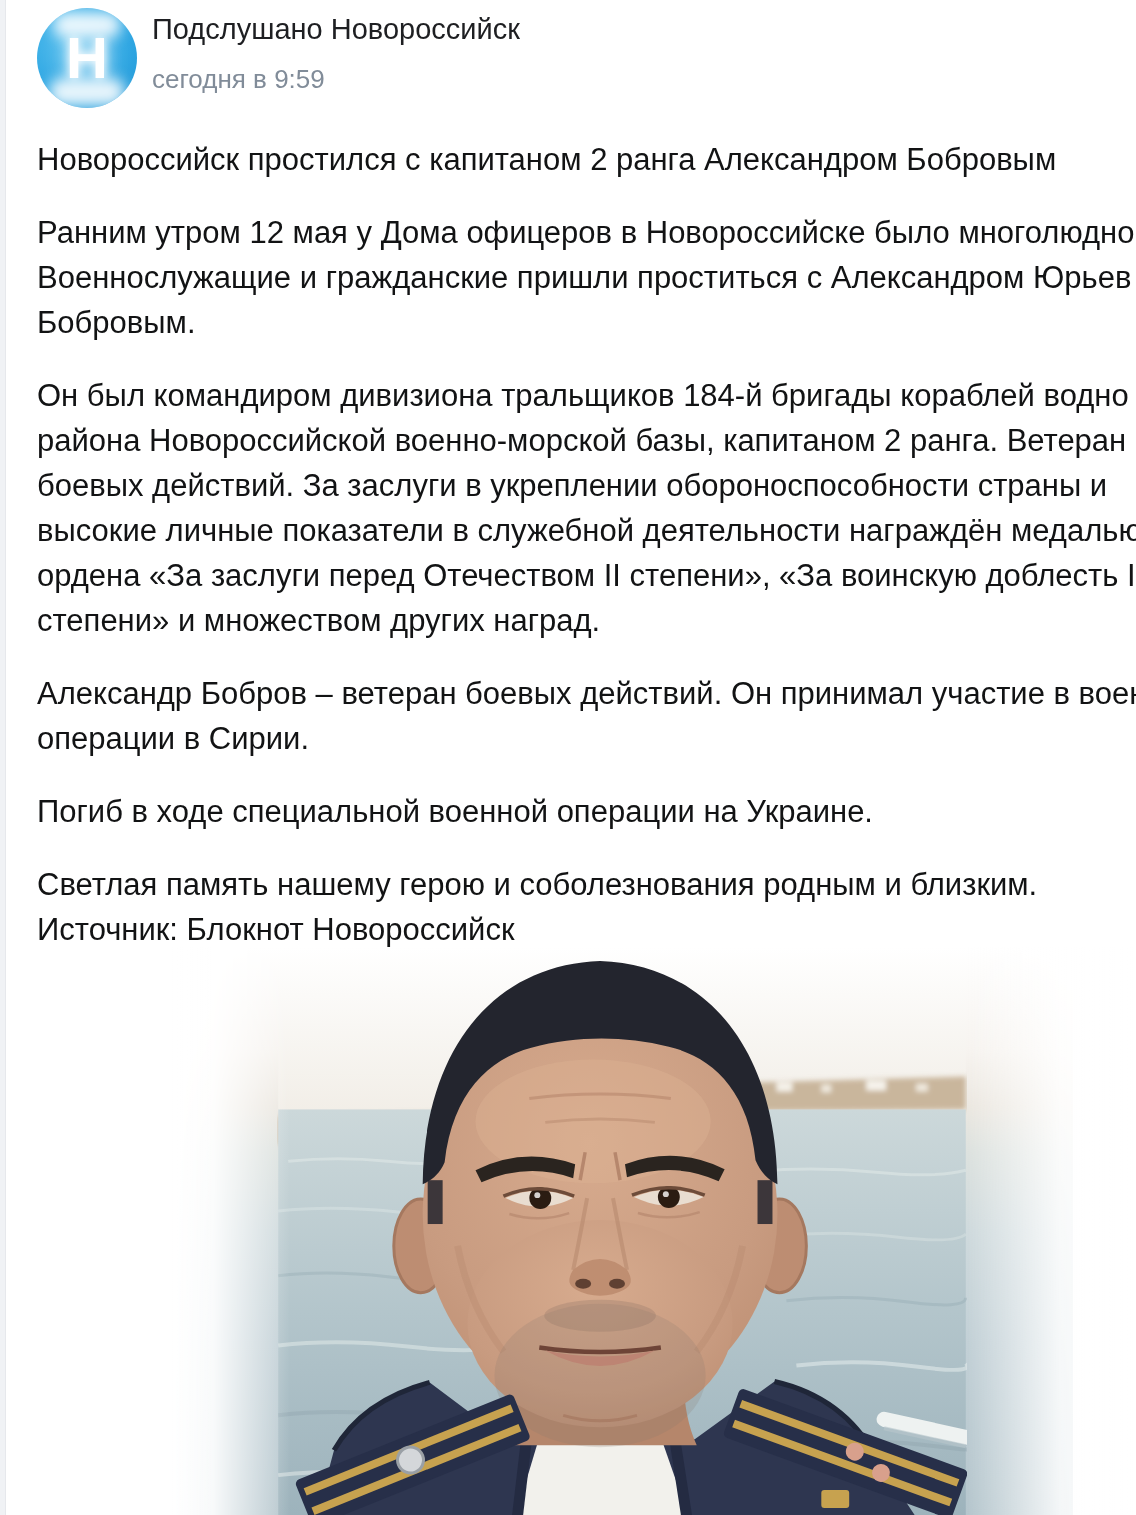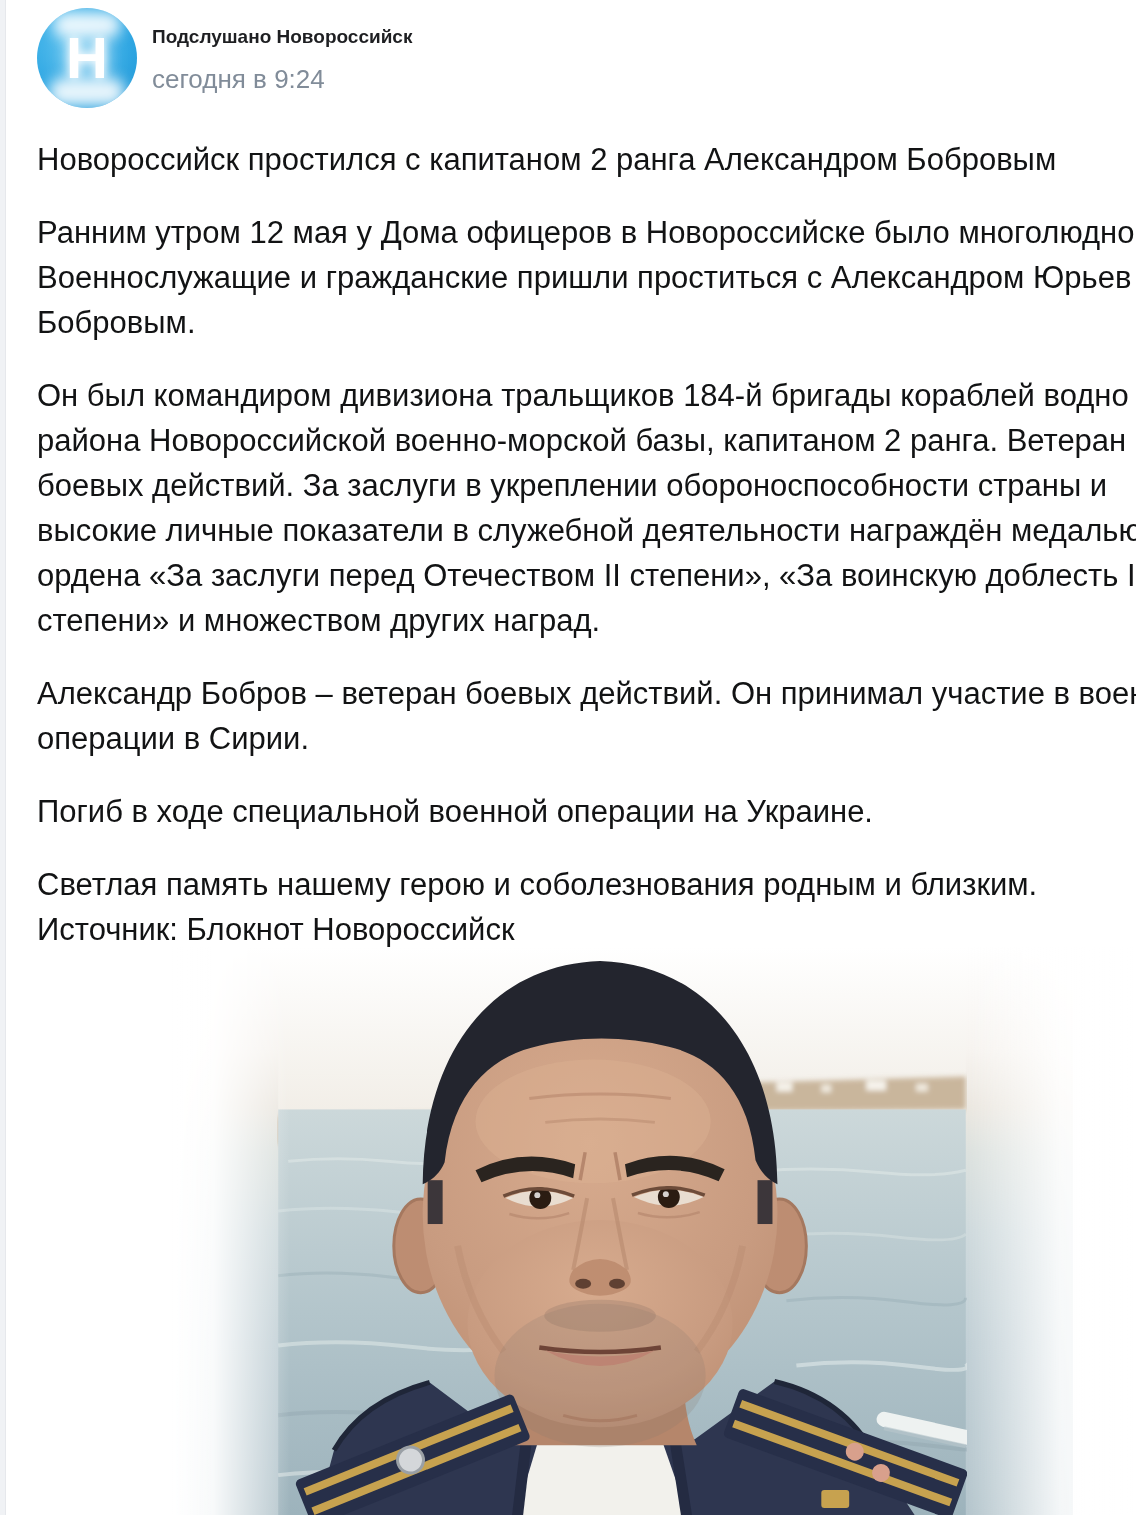--- a/index.html
+++ b/index.html
@@ -24,22 +24,22 @@
   }
   .avatar::before { top:4px;  left:16px; width:68px; height:26px; }
   .avatar::after  { bottom:2px; left:12px; width:76px; height:28px; }
   .avatar-letter {
     position:absolute; left:0; top:0; right:0; bottom:0;
     display:flex; align-items:center; justify-content:center;
     color:#ffffff; font-weight:bold; font-size:58px; line-height:100px;
     text-shadow:0 0 8px rgba(255,255,255,.95), 0 0 16px rgba(255,255,255,.85), 0 0 26px rgba(255,255,255,.6);
   }
   .community-name {
-    position:absolute; left:152px; top:26px;
-    font-size:19px; font-weight:bold; color:#1e1f22; white-space:nowrap; cursor:pointer;
+    position:absolute; left:152px; top:13px;
+    font-size:29px; font-weight:normal; color:#1e1f22; white-space:nowrap; cursor:pointer;
   }
   .post-time {
     position:absolute; left:152px; top:64px;
     font-size:26px; color:#818c99; white-space:nowrap; cursor:pointer;
   }
   
   .post-text {
     position:absolute; left:37px; top:137px; width:1250px;
     font-size:31px; line-height:45px; color:#121314;
   }
@@ -70,21 +70,21 @@
 <body>
 
 <div class="page">
   <div class="left-strip"></div>
 
   <div>
     <div class="avatar">
       <span class="avatar-letter">Н</span>
     </div>
     <div class="community-name">Подслушано Новороссийск</div>
-    <div class="post-time">сегодня в 9:24</div>
+    <div class="post-time">сегодня в 9:59</div>
   </div>
 
   <div class="post-text">
     <div class="para">
       <div class="line">Новороссийск простился с капитаном 2 ранга Александром Бобровым</div>
     </div>
     <div class="para">
       <div class="line">Ранним утром 12 мая у Дома офицеров в Новороссийске было многолюдно.</div>
       <div class="line">Военнослужащие и гражданские пришли проститься с Александром Юрьев</div>
       <div class="line">Бобровым.</div>

